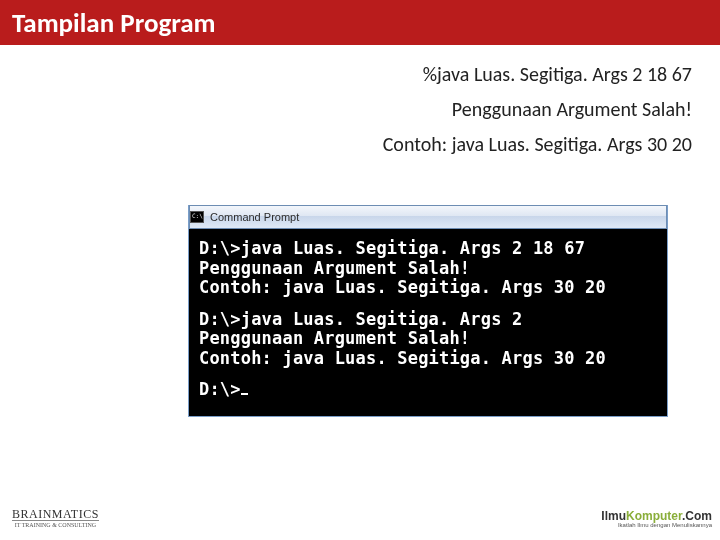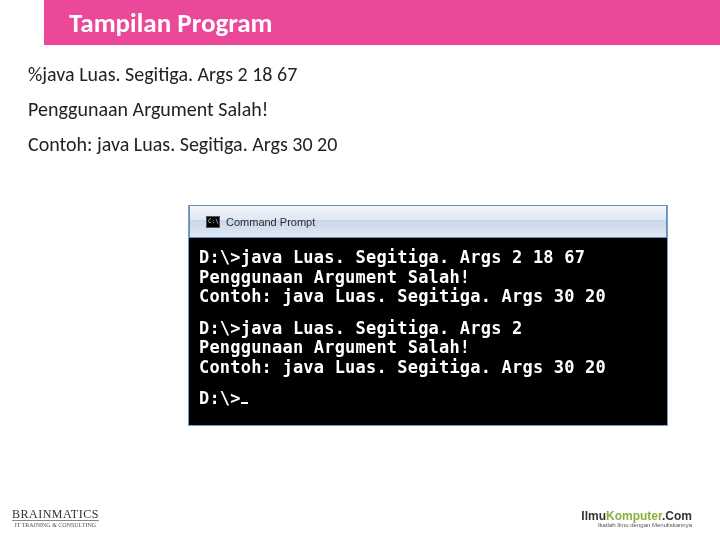--- a/index.html
+++ b/index.html
@@ -5,53 +5,53 @@
   * { margin: 0; padding: 0; box-sizing: border-box; }
   body {
     width: 720px;
     height: 540px;
     background: #fff;
     font-family: Calibri, Arial, sans-serif;
     position: relative;
     overflow: hidden;
   }
   .title-bar {
-    background: #ec4899;
+    background: #b91c1c;
     color: #fff;
-    padding: 6px 12px 6px 25px;
+    padding: 6px 12px 6px 12px;
     font-size: 27px;
     font-weight: bold;
-    margin-left: 44px;
   }
   .content {
     padding: 14px 28px 0 28px;
     font-size: 20px;
     color: #222;
     line-height: 1.55;
+    text-align: right;
   }
   .desc-line { margin-bottom: 4px; }
 
   .cmd-window {
     position: absolute;
     left: 188px;
     top: 205px;
     width: 480px;
     background: #000;
     border: 1px solid #7a9ec9;
     border-top: none;
   }
   .cmd-titlebar {
     display: flex;
     align-items: center;
-    height: 33px;
+    height: 24px;
     background: linear-gradient(to bottom, #f3f6fb 0%, #dfe7f3 45%, #c8d6ea 46%, #dfe9f6 100%);
     border: 1px solid #6d8db3;
     font-size: 11px;
     color: #2b2b2b;
-    padding-left: 16px;
+    padding-left: 0;
     gap: 6px;
   }
   .cmd-icon {
     width: 14px; height: 12px;
     background: #000;
     border: 1px solid #555;
     position: relative;
     flex: 0 0 auto;
   }
   .cmd-icon::before {
@@ -99,21 +99,21 @@
     font-variant: small-caps;
   }
   .footer-left .sub {
     font-size: 6px;
     color: #555;
     border-top: 1px solid #888;
     padding-top: 1px;
   }
   .footer-right {
     position: absolute;
-    right: 28px;
+    right: 8px;
     bottom: 12px;
     font-size: 12px;
     font-weight: bold;
     font-family: Arial, sans-serif;
     line-height: 1;
   }
   .fr-ilmu { color: #333; }
   .fr-komputer { color: #8aae3a; }
   .fr-com { color: #333; }
   .fr-sub {

